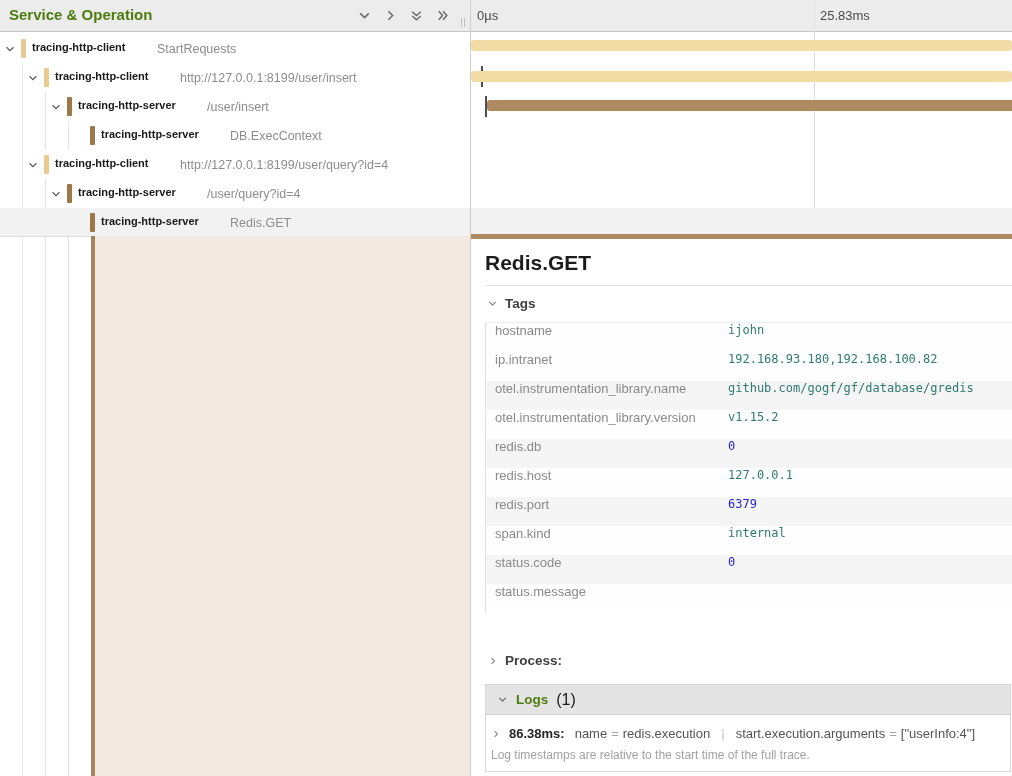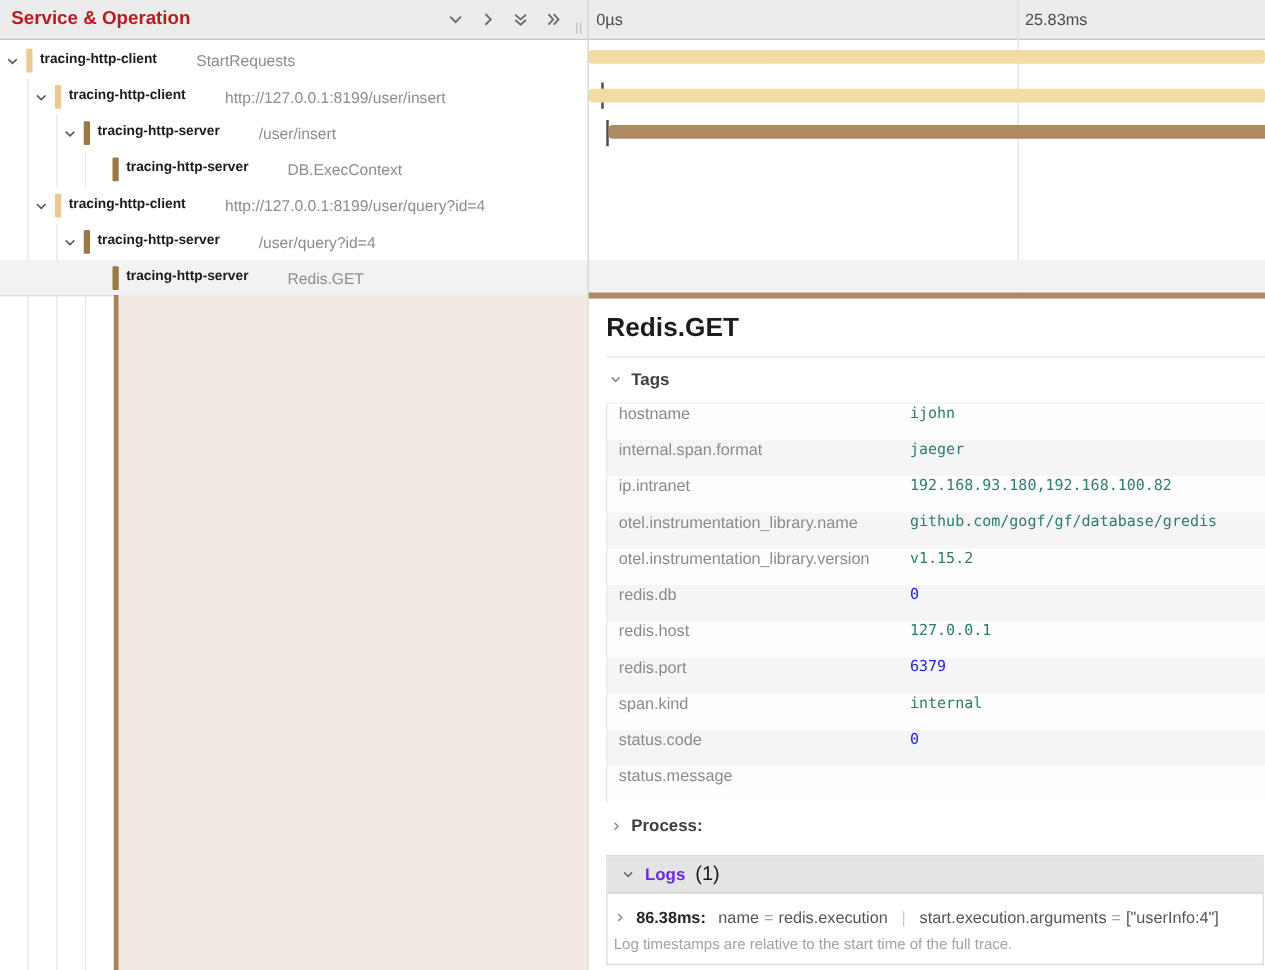--- a/index.html
+++ b/index.html
@@ -5,21 +5,21 @@
   html,body{margin:0;padding:0;background:#fff;}
   #screen{position:relative;width:1012px;height:776px;overflow:hidden;
     font-family:"Liberation Sans",sans-serif;background:#fff;color:#1a1a1a;}
   .abs{position:absolute;}
 
   
   .panel-header{position:absolute;top:0;height:32px;background:var(--panel-header-bg);
     border-bottom:1px solid #c6c6c6;box-sizing:border-box;}
   #left-header{left:0;width:470px;}
   #right-header{left:471px;width:541px;}
-  .lh-title{position:absolute;left:9px;top:6px;font-size:15px;font-weight:700;color:#b91c1c;}
+  .lh-title{position:absolute;left:9px;top:6px;font-size:15px;font-weight:700;color:#4d7c0f;}
   .tree-controls{position:absolute;right:20px;top:8px;display:flex;gap:11px;align-items:center;}
   .ctl{width:15px;height:15px;display:block;cursor:pointer;}
   .grip{position:absolute;right:5px;top:18px;display:flex;gap:2px;}
   .grip i{display:block;width:1px;height:9px;background:#bdbdbd;}
   .tick-label{position:absolute;top:8px;font-size:13px;color:#4c4c4c;}
 
   
   #panel-divider{left:470px;top:0;width:1px;height:776px;background:#cdcdcd;}
   #gridline{left:814px;top:0;width:1px;height:234px;background:#dedede;}
 
@@ -192,24 +192,20 @@
           <path d="M3 5 L7 9 L11 5" fill="none" stroke="#8a8a8a" stroke-width="1.6"></path>
         </svg>
       <span class="lbl">Tags</span>
     </div>
 
     <div class="tag-table">
       <div class="tag-row">
           <div class="tag-key">hostname</div>
           <div class="tag-value val-string">ijohn</div>
         </div>
-      <div class="tag-row alt">
-          <div class="tag-key">internal.span.format</div>
-          <div class="tag-value val-string">jaeger</div>
-        </div>
       <div class="tag-row">
           <div class="tag-key">ip.intranet</div>
           <div class="tag-value val-string">192.168.93.180,192.168.100.82</div>
         </div>
       <div class="tag-row alt">
           <div class="tag-key">otel.instrumentation_library.name</div>
           <div class="tag-value val-string">github.com/gogf/gf/database/gredis</div>
         </div>
       <div class="tag-row">
           <div class="tag-key">otel.instrumentation_library.version</div>
@@ -246,21 +242,21 @@
           <path d="M5 3 L9 7 L5 11" fill="none" stroke="#8a8a8a" stroke-width="1.6"></path>
         </svg>
       <span class="lbl">Process:</span>
     </div>
 
     <div id="logs-block">
       <div id="logs-header">
         <svg class="ic" width="11" height="11" viewBox="0 0 14 14">
             <path d="M3 5 L7 9 L11 5" fill="none" stroke="#6b6b6b" stroke-width="1.6"></path>
           </svg>
-        <span class="lbl" style="font-size:13.5px;font-weight:700;color:#6d28d9;">Logs</span>
+        <span class="lbl" style="font-size:13.5px;font-weight:700;color:#4d7c0f;">Logs</span>
         <span class="cnt">(1)</span>
       </div>
       <div class="log-entry">
         <svg class="ic" width="10" height="10" viewBox="0 0 14 14">
             <path d="M5 3 L9 7 L5 11" fill="none" stroke="#8a8a8a" stroke-width="1.6"></path>
           </svg>
         <span class="ts">86.38ms:</span>
         <span>name</span>
         <span class="eq">=</span>
         <span>redis.execution</span>

